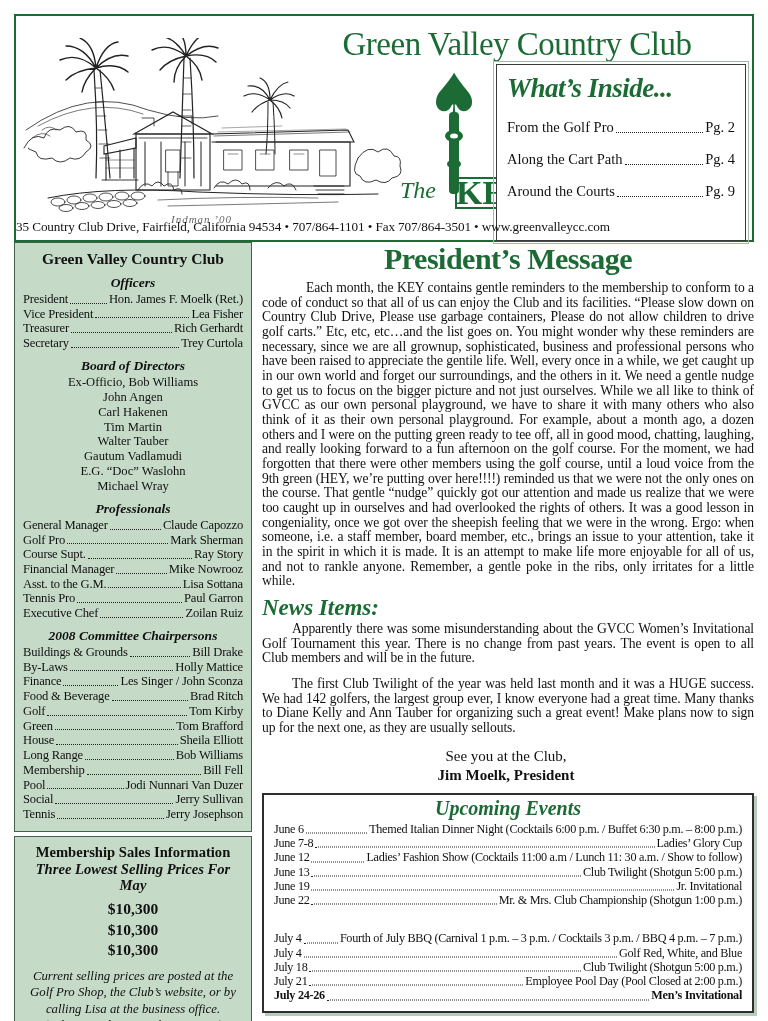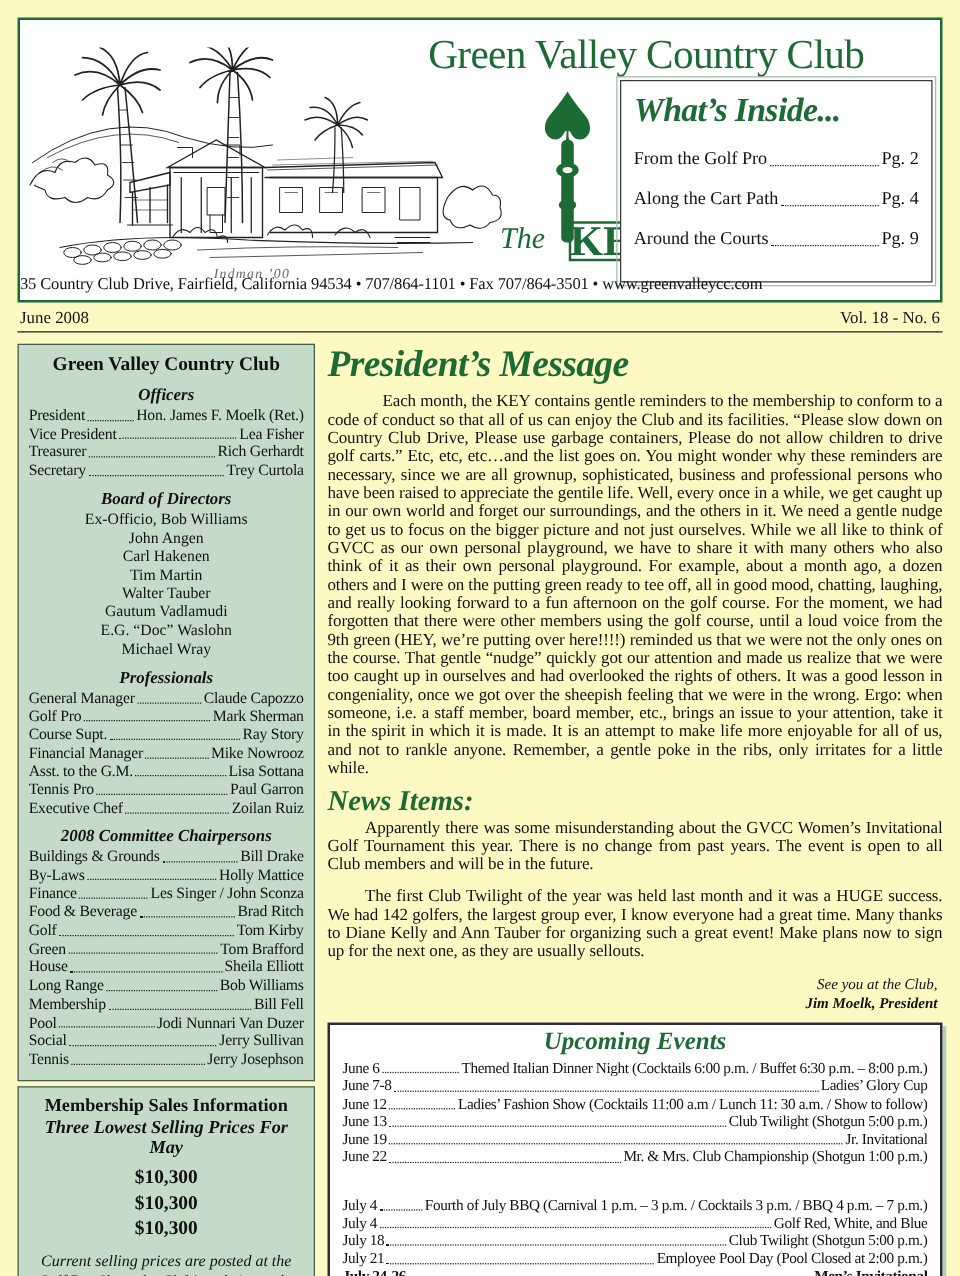--- a/index.html
+++ b/index.html
@@ -1,18 +1,18 @@
 <!DOCTYPE html>
 <html><head>
 <meta charset="utf-8">
 <style>
   * { margin:0; padding:0; box-sizing:border-box; }
   html,body { background:#e8e8e8; }
   .page {
-    width:768px; height:1021px; margin:0 auto; background:#fef9c3;
+    width:768px; height:1021px; margin:0 auto; background:#ffffff;
     padding:8px 14px; overflow:hidden; position:relative;
     font-family:"Liberation Serif", serif; color:#111;
   }
   
   .header-box {
     position:relative; height:228px; border:2px solid #1c6b35; margin-top:6px;
     background:#fff;
   }
   .hb-title {
     position:absolute; top:10px; left:268px; right:2px; text-align:center;
@@ -21,21 +21,21 @@
   }
   .illus { position:absolute; left:2px; top:22px; width:392px; height:174px; }
   .illus-sig {
     position:absolute; left:155px; top:197px; font-style:italic;
     font-size:11px; color:#666; letter-spacing:1px;
   }
   .key-logo { position:absolute; left:382px; top:50px; width:112px; height:152px; }
   .wi-box {
     position:absolute; right:6px; top:48px; width:250px;
     border:1.5px solid #3a3a3a; outline:1px solid #9dbda5; outline-offset:2px;
-    background:#fff; padding:6px 10px 10px;
+    background:#fff; padding:6px 10px 25px;
   }
   .wi-title {
     color:#1c6b35; font-weight:bold; font-style:italic; font-size:27px;
     margin:2px 0 10px; letter-spacing:-0.5px;
   }
   .wi-item { display:flex; font-size:14.5px; margin:15px 0; white-space:nowrap; }
   .hb-address {
     position:absolute; left:0; right:0; bottom:5px; text-align:left;
     font-size:13.2px; letter-spacing:-0.1px;
   }
@@ -67,33 +67,33 @@
   .membership-box {
     background:#c6dac8; border:1px solid #44604c; margin-top:4px;
     text-align:center; padding:7px 10px 10px;
   }
   .ms-title { font-weight:bold; font-size:14.6px; }
   .ms-sub { font-weight:bold; font-style:italic; font-size:14.6px; line-height:1.12; margin-bottom:6px; }
   .ms-price { font-weight:bold; font-size:15.5px; line-height:1.3; }
   .ms-note { font-style:italic; font-size:12.8px; line-height:1.28; margin-top:8px; }
   
   .pm-title {
-    color:#1c6b35; font-weight:bold; font-style:italic;
+    text-align:center; color:#1c6b35; font-weight:bold; 
     font-size:30px; margin:0 0 5px; letter-spacing:-0.5px;
   }
   .body-para {
     font-size:13.6px; line-height:1.08; text-align:justify; text-indent:44px;
     letter-spacing:-0.1px;
   }
   .ni-title {
     color:#1c6b35; font-weight:bold; font-style:italic;
     font-size:23px; margin:6px 0 1px;
   }
   .ni-para { margin-bottom:11px; text-indent:30px; }
-  .signoff { text-align:right; font-style:italic; font-size:12px; line-height:1.3; margin:0 4px 7px 0; }
+  .signoff { text-align:center; font-size:15px; line-height:1.3; margin:0 4px 7px 0; }
   .signoff .name { font-weight:bold; }
   .events-box {
     border:2px solid #2e2e2e; box-shadow:3px 3px 0 #b7cdbb;
     padding:1px 10px 8px; background:#fff;
   }
   .ev-title {
     text-align:center; color:#1c6b35; font-weight:bold; font-style:italic;
     font-size:20px; margin:1px 0 2px;
   }
   .ev { display:flex; font-size:12.2px; line-height:1.17; letter-spacing:-0.3px; white-space:nowrap; }
@@ -206,24 +206,20 @@
       <div class="wi-item">
         <span>Around the Courts</span>
         <span class="lead"></span>
         <span>Pg. 9</span>
       </div>
     </div>
 
     <div class="hb-address">35 Country Club Drive, Fairfield, California 94534 • 707/864-1101 • Fax 707/864-3501 • www.greenvalleycc.com</div>
   </div>
 
-  <div class="dateline">
-    <span>June 2008</span>
-    <span>Vol. 18 - No. 6</span>
-  </div>
 
   <div class="content">
 
     <div class="sidebar">
       <div class="side-box">
         <div class="side-title">Green Valley Country Club</div>
 
         <div class="sec-head">Officers</div>
         <div class="kv">
             <span>President</span>

